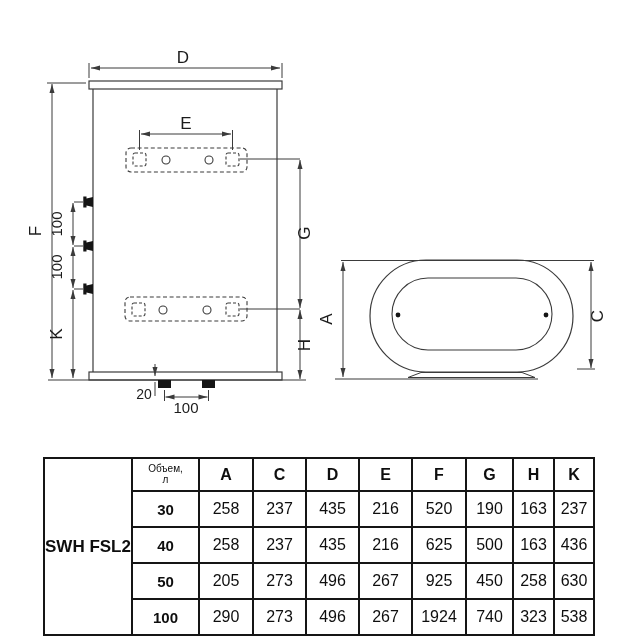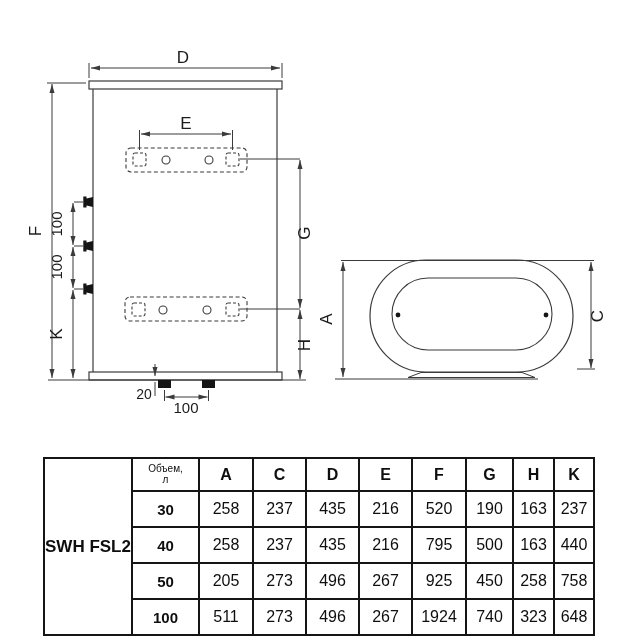--- a/index.html
+++ b/index.html
@@ -166,42 +166,42 @@
       <td>190</td>
       <td>163</td>
       <td>237</td>
     </tr>
     <tr class="data-row">
       <td class="vol">40</td>
       <td>258</td>
       <td>237</td>
       <td>435</td>
       <td>216</td>
-      <td>795</td>
+      <td>625</td>
       <td>500</td>
       <td>163</td>
-      <td>440</td>
+      <td>436</td>
     </tr>
     <tr class="data-row">
       <td class="vol">50</td>
       <td>205</td>
       <td>273</td>
       <td>496</td>
       <td>267</td>
       <td>925</td>
       <td>450</td>
       <td>258</td>
-      <td>758</td>
+      <td>630</td>
     </tr>
     <tr class="data-row">
       <td class="vol">100</td>
-      <td>511</td>
+      <td>290</td>
       <td>273</td>
       <td>496</td>
       <td>267</td>
       <td>1924</td>
       <td>740</td>
       <td>323</td>
-      <td>648</td>
+      <td>538</td>
     </tr>
   </tbody>
     </table>
 </div>
 
 </body></html>

